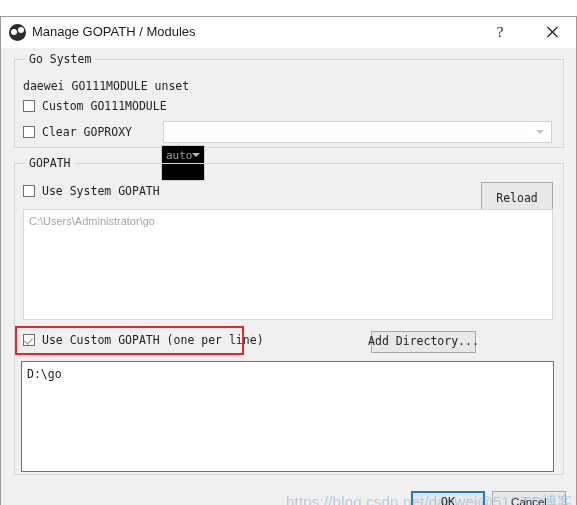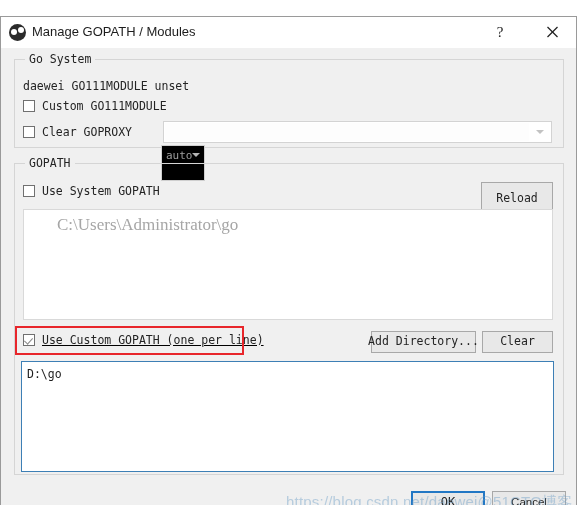--- a/index.html
+++ b/index.html
@@ -135,21 +135,21 @@
     position: absolute;
     left: 2px; top: 1px;
     width: 4px; height: 7px;
     border: solid #8a8a8a;
     border-width: 0 1.6px 1.6px 0;
     transform: rotate(42deg);
   }
   #cb-custom-module { left: 22px; top: 82px; }
   #cb-custom-proxy  { left: 22px; top: 108px; }
   #cb-use-system    { left: 22px; top: 167px; }
-  #cb-use-custom    { left: 22px; top: 316px; text-decoration: underline; }
+  #cb-use-custom    { left: 22px; top: 316px; }
 
   
   #module-combo {
     position: absolute;
     left: 160px; top: 80px;
     width: 44px; height: 36px;
     background: #000000;
     border: 1px solid #cfcfcf;
     box-sizing: border-box;
     margin-top: 48px;
@@ -235,25 +235,24 @@
     left: 22px; top: 192px;
     width: 530px; height: 111px;
     background: #ffffff;
     border: 1px solid #d9d9d9;
     box-sizing: border-box;
     overflow: hidden;
   }
   #system-gopath-item {
     position: absolute;
     left: 5px; top: 5px;
-    font-family: Liberation Serif, serif;
-    font-size: 17px;
+    font-family: Liberation Sans, sans-serif;
+    font-size: 11px;
     color: #a6a6a6;
     white-space: nowrap;
-    margin-left: 28px;
   }
 
   
   #custom-gopath-area {
     position: absolute;
     left: 20px; top: 344px;
     width: 533px; height: 111px;
     background: #ffffff;
     border: 1px solid #3d7fb5;
     box-sizing: border-box;
@@ -390,21 +389,20 @@
   <div id="system-gopath-list">
     <div id="system-gopath-item">C:\Users\Administrator\go</div>
   </div>
 
   <div class="checkrow" id="cb-use-custom">
     <span class="cbox checked"></span>
     <span class="mono">Use Custom GOPATH (one per line)</span>
   </div>
 
   <button class="pushbtn" id="add-dir-button">Add Directory...</button>
-  <button class="pushbtn" id="clear-button">Clear</button>
 
   <div id="custom-gopath-area">
     <div id="custom-gopath-text">D:\go</div>
   </div>
 
   <div id="annotation-box"></div>
 
   <button id="ok-button">OK</button>
   <button id="cancel-button">Cancel</button>
 

